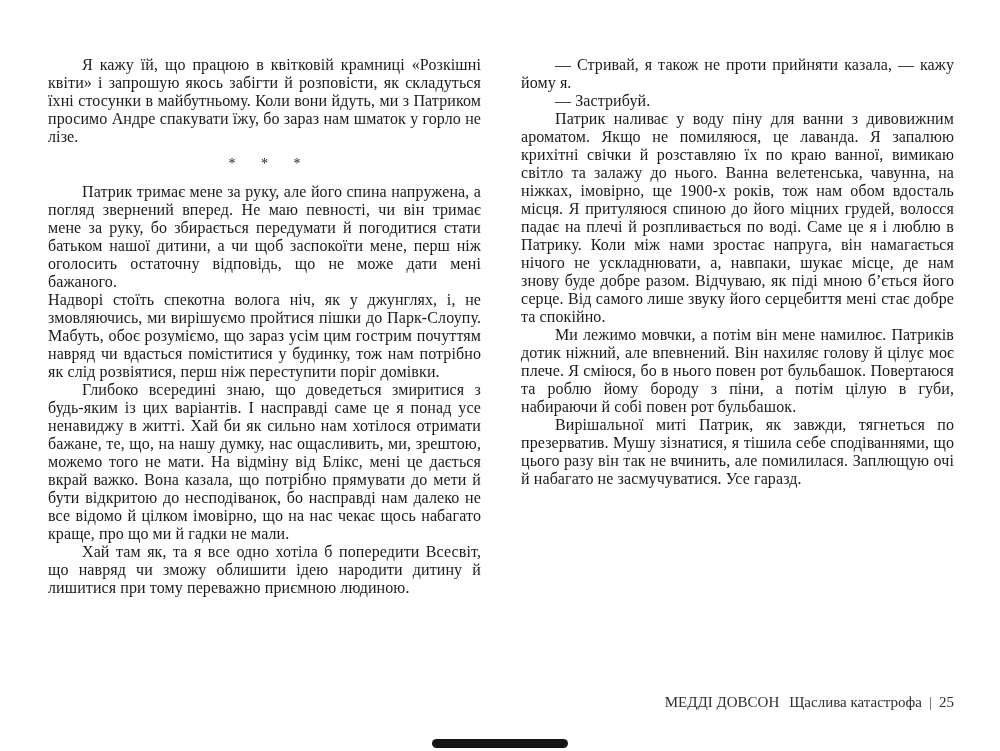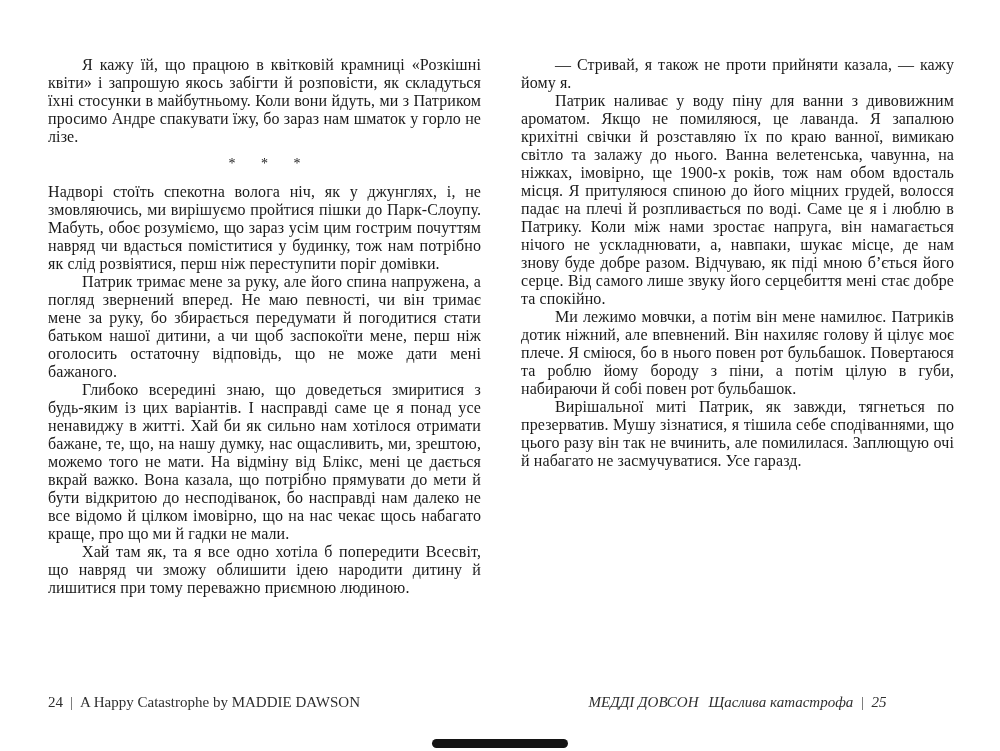--- a/index.html
+++ b/index.html
@@ -39,21 +39,21 @@
   }
   .footer{
     position:absolute;
     top:694px;
     width:100%;
     font-size:15px;
     color:var(--footer);
     white-space:nowrap;
   }
   .footer-left{text-align:left;}
-  .footer-right{text-align:center;font-style:italic;}
+  .footer-right{text-align:right;}
   .footer .fdiv{margin:0 7px;color:#555;}
   .footer-right .fauthor{margin-right:10px;}
   .home-indicator{
     position:absolute;
     left:50%;
     transform:translateX(-50%);
     bottom:3px;
     width:136px;
     height:9px;
     border-radius:5px;
@@ -62,34 +62,31 @@
 </style>
 </head>
 <body>
 
 <div class="spread">
 
   <section class="page left">
     <div class="content">
       <p class="para">Я кажу їй, що працюю в квітковій крамниці «Розкішні квіти» і запрошую якось забігти й розповісти, як складуться їхні стосунки в майбутньому. Коли вони йдуть, ми з Патриком просимо Андре спакувати їжу, бо зараз нам шматок у горло не лізе.</p>
       <div class="separator">* * *</div>
+      <p class="para">Патрик тримає мене за руку, але його спина напружена, а погляд звернений вперед. Не маю певності, чи він тримає мене за руку, бо збирається передумати й погодитися стати батьком нашої дитини, а чи щоб заспокоїти мене, перш ніж оголосить остаточну відповідь, що не може дати мені бажаного.</p>
       <p class="para no-indent">Надворі стоїть спекотна волога ніч, як у джунглях, і, не змовляючись, ми вирішуємо пройтися пішки до Парк-Слоупу. Мабуть, обоє розуміємо, що зараз усім цим гострим почуттям навряд чи вдасться поміститися у будинку, тож нам потрібно як слід розвіятися, перш ніж переступити поріг домівки.</p>
-      <p class="para">Патрик тримає мене за руку, але його спина напружена, а погляд звернений вперед. Не маю певності, чи він тримає мене за руку, бо збирається передумати й погодитися стати батьком нашої дитини, а чи щоб заспокоїти мене, перш ніж оголосить остаточну відповідь, що не може дати мені бажаного.</p>
       <p class="para">Глибоко всередині знаю, що доведеться змиритися з будь-яким із цих варіантів. І насправді саме це я понад усе ненавиджу в житті. Хай би як сильно нам хотілося отримати бажане, те, що, на нашу думку, нас ощасливить, ми, зрештою, можемо того не мати. На відміну від Блікс, мені це дається вкрай важко. Вона казала, що потрібно прямувати до мети й бути відкритою до несподіванок, бо насправді нам далеко не все відомо й цілком імовірно, що на нас чекає щось набагато краще, про що ми й гадки не мали.</p>
       <p class="para">Хай там як, та я все одно хотіла б попередити Всесвіт, що навряд чи зможу облишити ідею народити дитину й лишитися при тому переважно приємною людиною.</p>
     </div>
-    <footer class="footer footer-left">
-      <span class="fpg">24</span><span class="fdiv">|</span><span class="ftitle">A Happy Catastrophe</span>
-      <span class="fby">by MADDIE DAWSON</span>
-    </footer>
   </section>
 
   <section class="page right">
     <div class="content">
       <p class="para">— Стривай, я також не проти прийняти казала, — кажу йому я.</p>
+      <p class="para">— Застрибуй.</p>
       <p class="para">Патрик наливає у воду піну для ванни з дивовижним ароматом. Якщо не помиляюся, це лаванда. Я запалюю крихітні свічки й розставляю їх по краю ванної, вимикаю світло та залажу до нього. Ванна велетенська, чавунна, на ніжках, імовірно, ще 1900-х років, тож нам обом вдосталь місця. Я притуляюся спиною до його міцних грудей, волосся падає на плечі й розпливається по воді. Саме це я і люблю в Патрику. Коли між нами зростає напруга, він намагається нічого не ускладнювати, а, навпаки, шукає місце, де нам знову буде добре разом. Відчуваю, як піді мною б’ється його серце. Від самого лише звуку його серцебиття мені стає добре та спокійно.</p>
       <p class="para">Ми лежимо мовчки, а потім він мене намилює. Патриків дотик ніжний, але впевнений. Він нахиляє голову й цілує моє плече. Я сміюся, бо в нього повен рот бульбашок. Повертаюся та роблю йому бороду з піни, а потім цілую в губи, набираючи й собі повен рот бульбашок.</p>
       <p class="para">Вирішальної миті Патрик, як завжди, тягнеться по презерватив. Мушу зізнатися, я тішила себе сподіваннями, що цього разу він так не вчинить, але помилилася. Заплющую очі й набагато не засмучуватися. Усе гаразд.</p>
     </div>
     <footer class="footer footer-right">
       <span class="fauthor">МЕДДІ ДОВСОН</span><span class="ftitle-ua">Щаслива катастрофа</span><span class="fdiv">|</span><span class="fpg">25</span>
     </footer>
   </section>
 
   <div class="home-indicator"></div>

